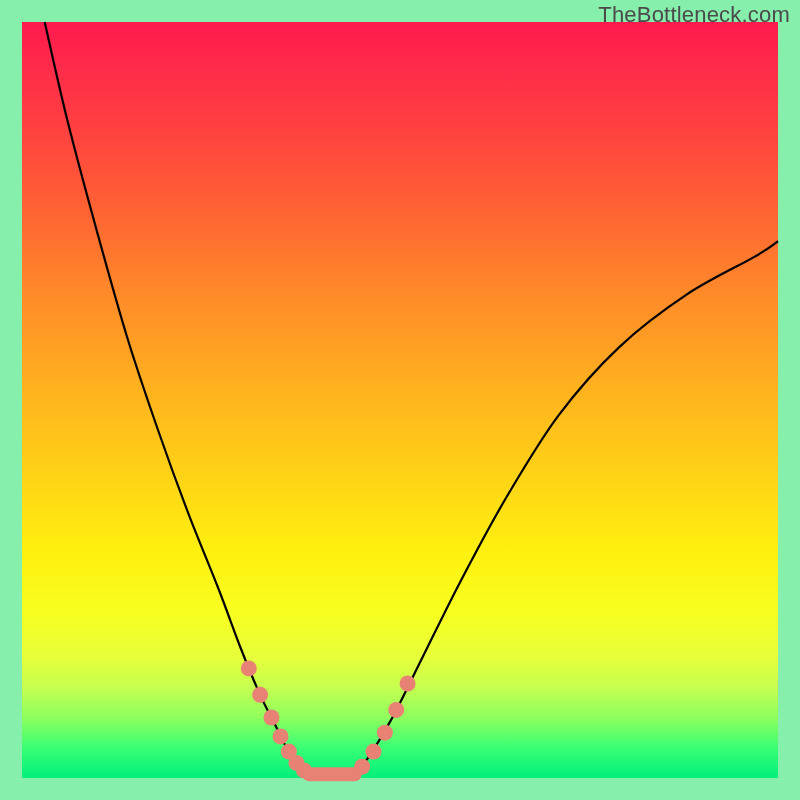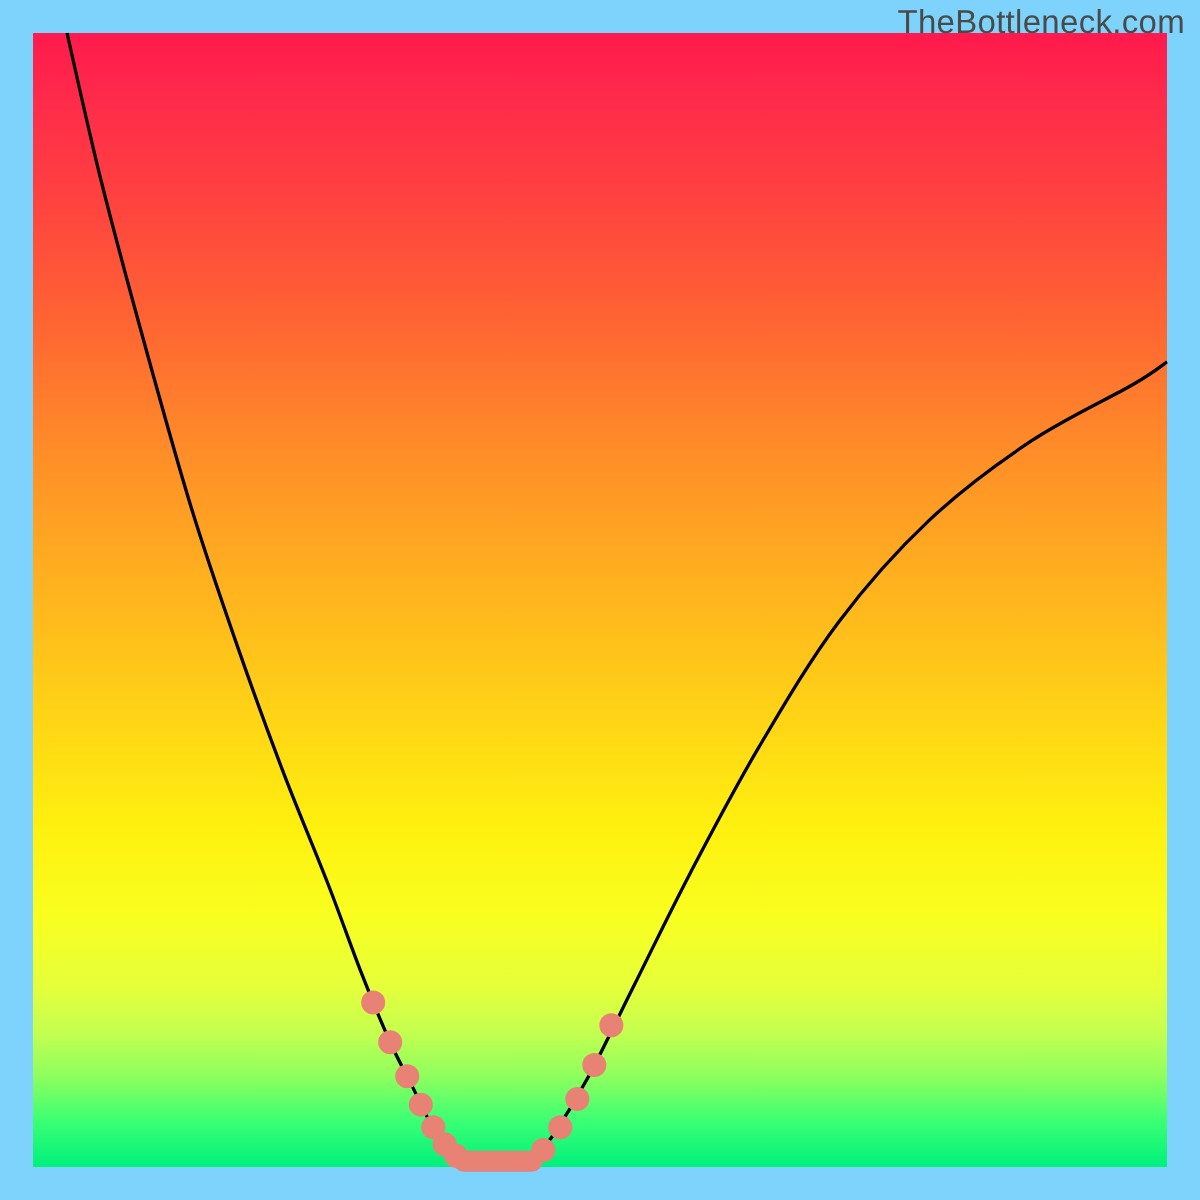--- a/index.html
+++ b/index.html
@@ -7,21 +7,21 @@
     padding: 0;
     width: 800px;
     height: 800px;
     overflow: hidden;
     font-family: Arial, Helvetica, sans-serif;
   }
   .frame {
     position: relative;
     width: 800px;
     height: 800px;
-    background: #7dd3fc;
+    background: #86efac;
     box-sizing: border-box;
     text-align: right;
   }
   .plot-area {
     position: absolute;
     left: 22px;
     top: 22px;
     width: 756px;
     height: 756px;
     

